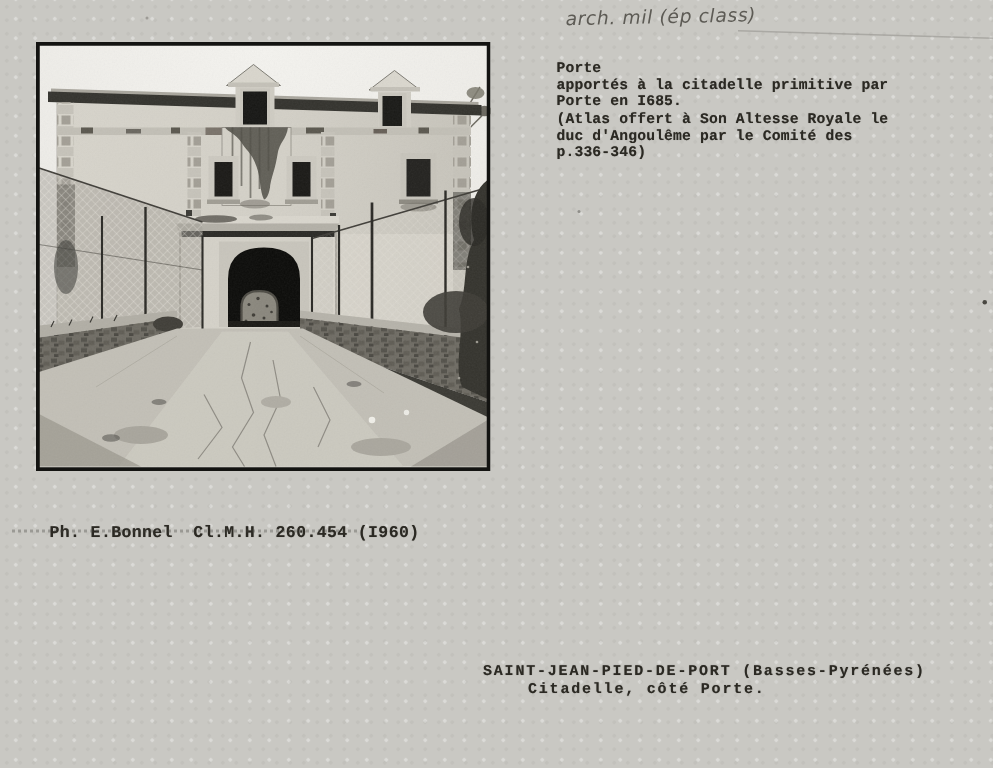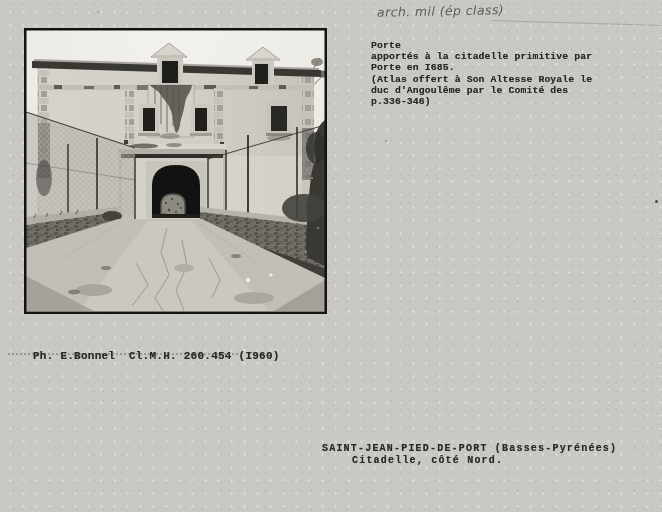--- a/index.html
+++ b/index.html
@@ -271,21 +271,21 @@
     <div>Porte en I685.</div>
     <div>(Atlas offert à Son Altesse Royale le</div>
     <div>duc d'Angoulême par le Comité des</div>
     <div>p.336-346)</div>
   </div>
 
   <div class="credit typed">Ph. E.Bonnel  Cl.M.H. 260.454 (I960)</div>
 
   <div class="location typed">
     <div>SAINT-JEAN-PIED-DE-PORT (Basses-Pyrénées)</div>
-    <div class="loc2">Citadelle, côté Nord.</div>
+    <div class="loc2">Citadelle, côté Porte.</div>
   </div>
 
   <div class="dots"></div>
   <div class="crease"></div>
   <div class="speck s1"></div>
   <div class="speck s2"></div>
   <div class="speck s3"></div>
 </div>
 
 </body></html>

